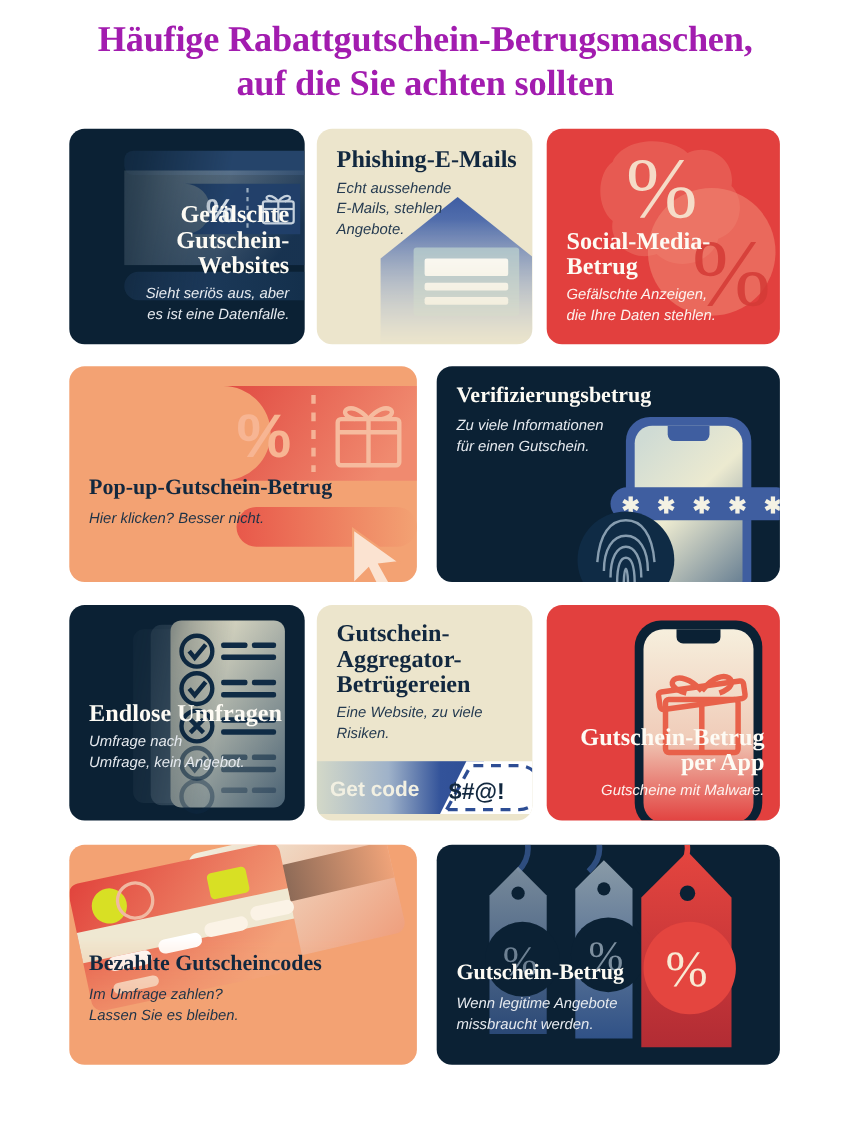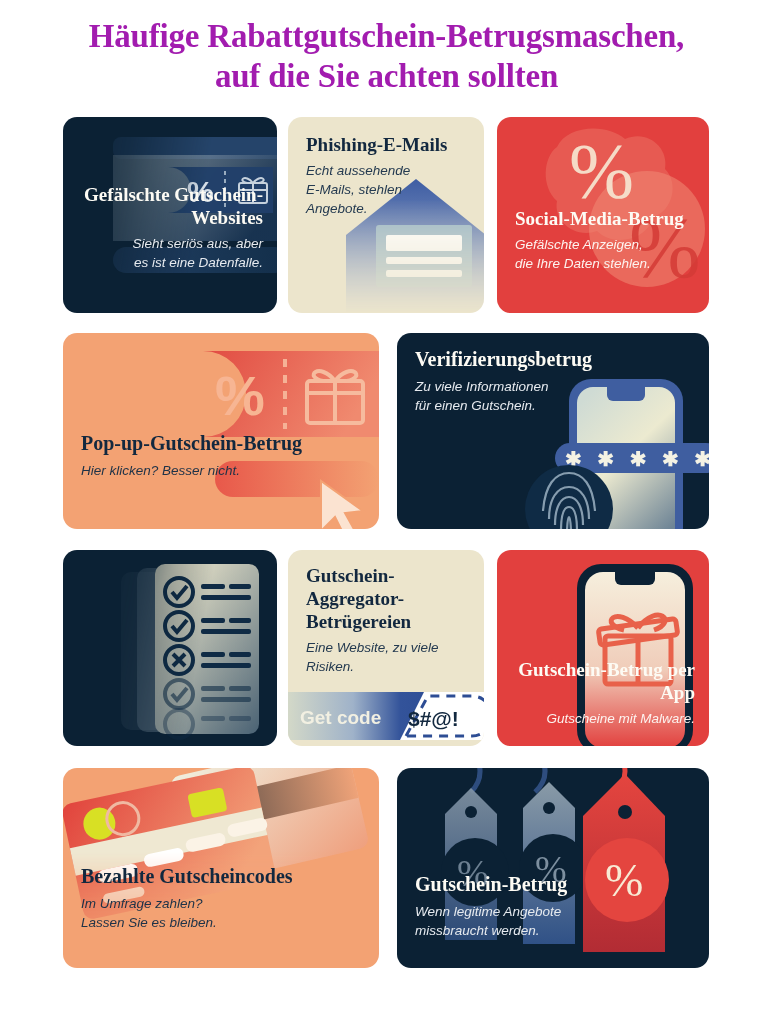--- a/index.html
+++ b/index.html
@@ -42,21 +42,21 @@
   }
   .card-text {
     position: absolute;
     z-index: 2;
     left: 18px;
     right: 14px;
   }
   .card-title {
     font-family: "Liberation Serif", serif;
     font-weight: bold;
-    font-size: 19px;
+    font-size: 22px;
     line-height: 23px;
     margin-bottom: 5px;
   }
   .card-sub {
     font-family: "Liberation Sans", sans-serif;
     font-size: 13.5px;
     line-height: 19px;
     font-style: italic;
   }
 
@@ -302,20 +302,25 @@
           <rect x="138" y="136" width="24" height="5" rx="2" fill="#0f2b45" opacity="0.6"></rect>
           <rect x="166" y="136" width="22" height="5" rx="2" fill="#0f2b45" opacity="0.6"></rect>
           <rect x="138" y="147" width="50" height="5" rx="2" fill="#0f2b45" opacity="0.6"></rect>
 
           <circle cx="116" cy="174" r="14" fill="none" stroke="#0f2b45" stroke-width="4" opacity="0.4"></circle>
           <rect x="138" y="166" width="24" height="5" rx="2" fill="#0f2b45" opacity="0.4"></rect>
           <rect x="166" y="166" width="22" height="5" rx="2" fill="#0f2b45" opacity="0.4"></rect>
         </g>
       </svg>
     </div>
+    <div class="card-text">
+      <div class="card-title">Endlose Umfragen</div>
+      <div class="card-sub">Umfrage nach</div>
+      <div class="card-sub">Umfrage, kein Angebot.</div>
+    </div>
   </div>
 
   <div class="card t-cream" id="card-7">
     <div class="card-art">
       <svg class="art-svg" viewBox="0 0 196 196" preserveAspectRatio="none">
         <defs>
           <linearGradient id="g7a" x1="0" y1="0" x2="1" y2="0">
             <stop offset="0" stop-color="#d8dcc8"></stop>
             <stop offset="0.45" stop-color="#9fb2c9"></stop>
             <stop offset="0.75" stop-color="#33539a"></stop>

